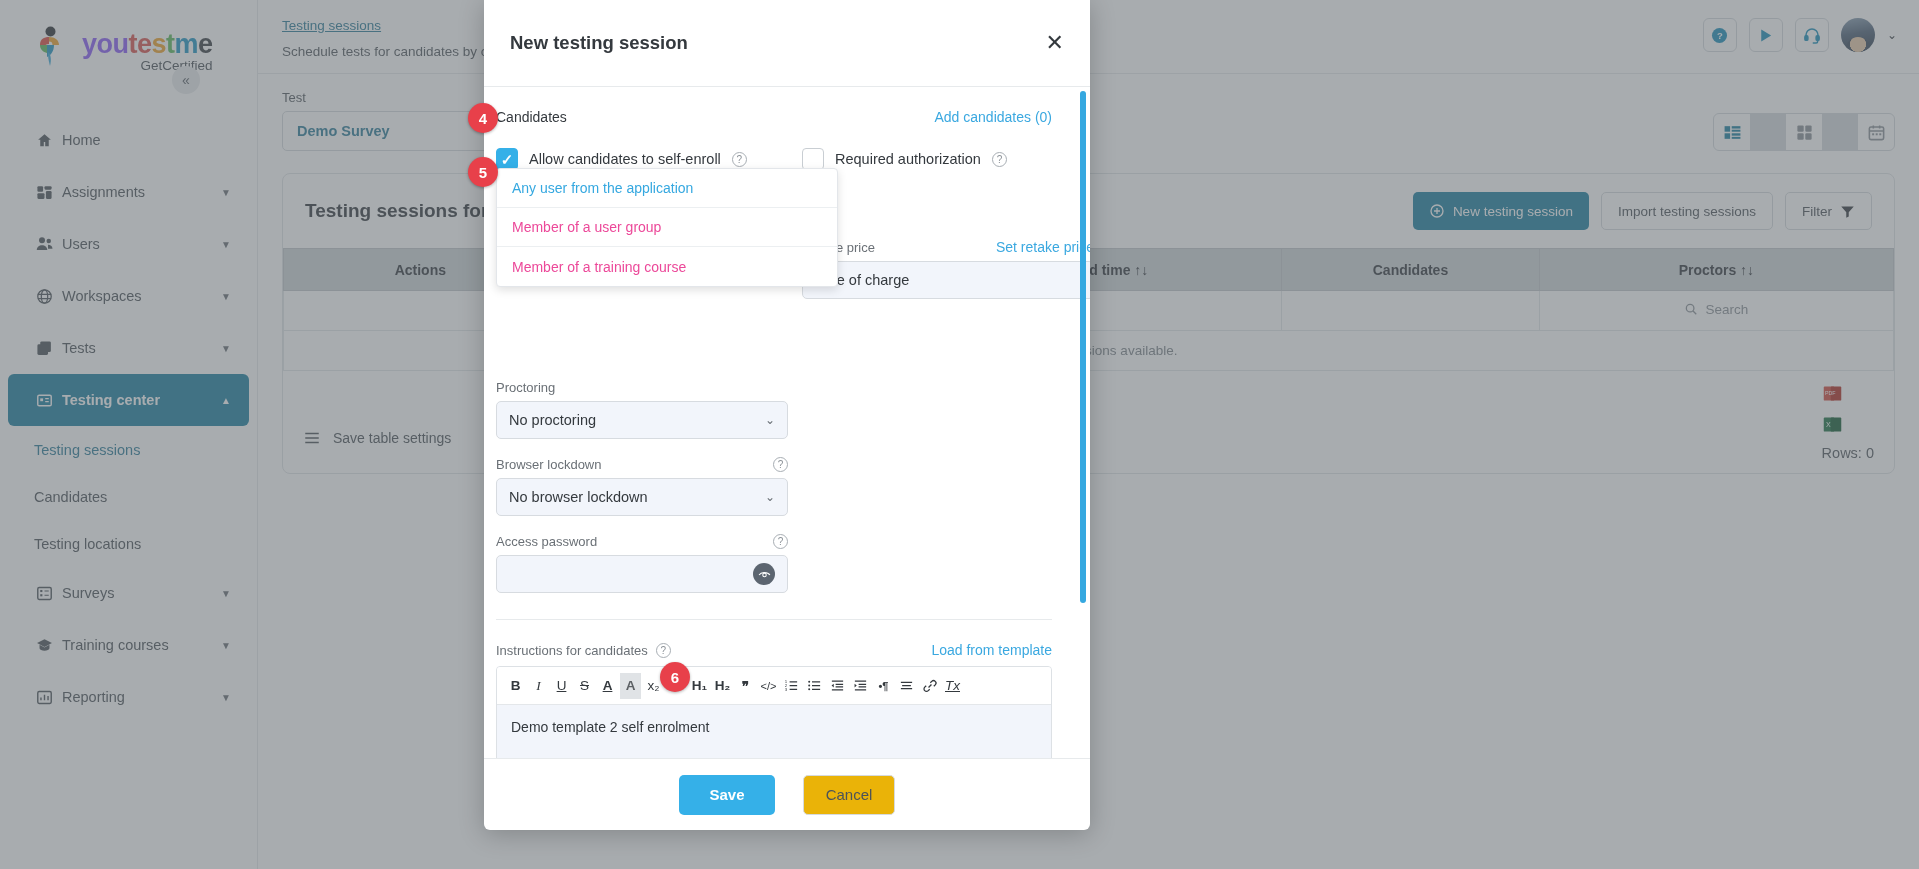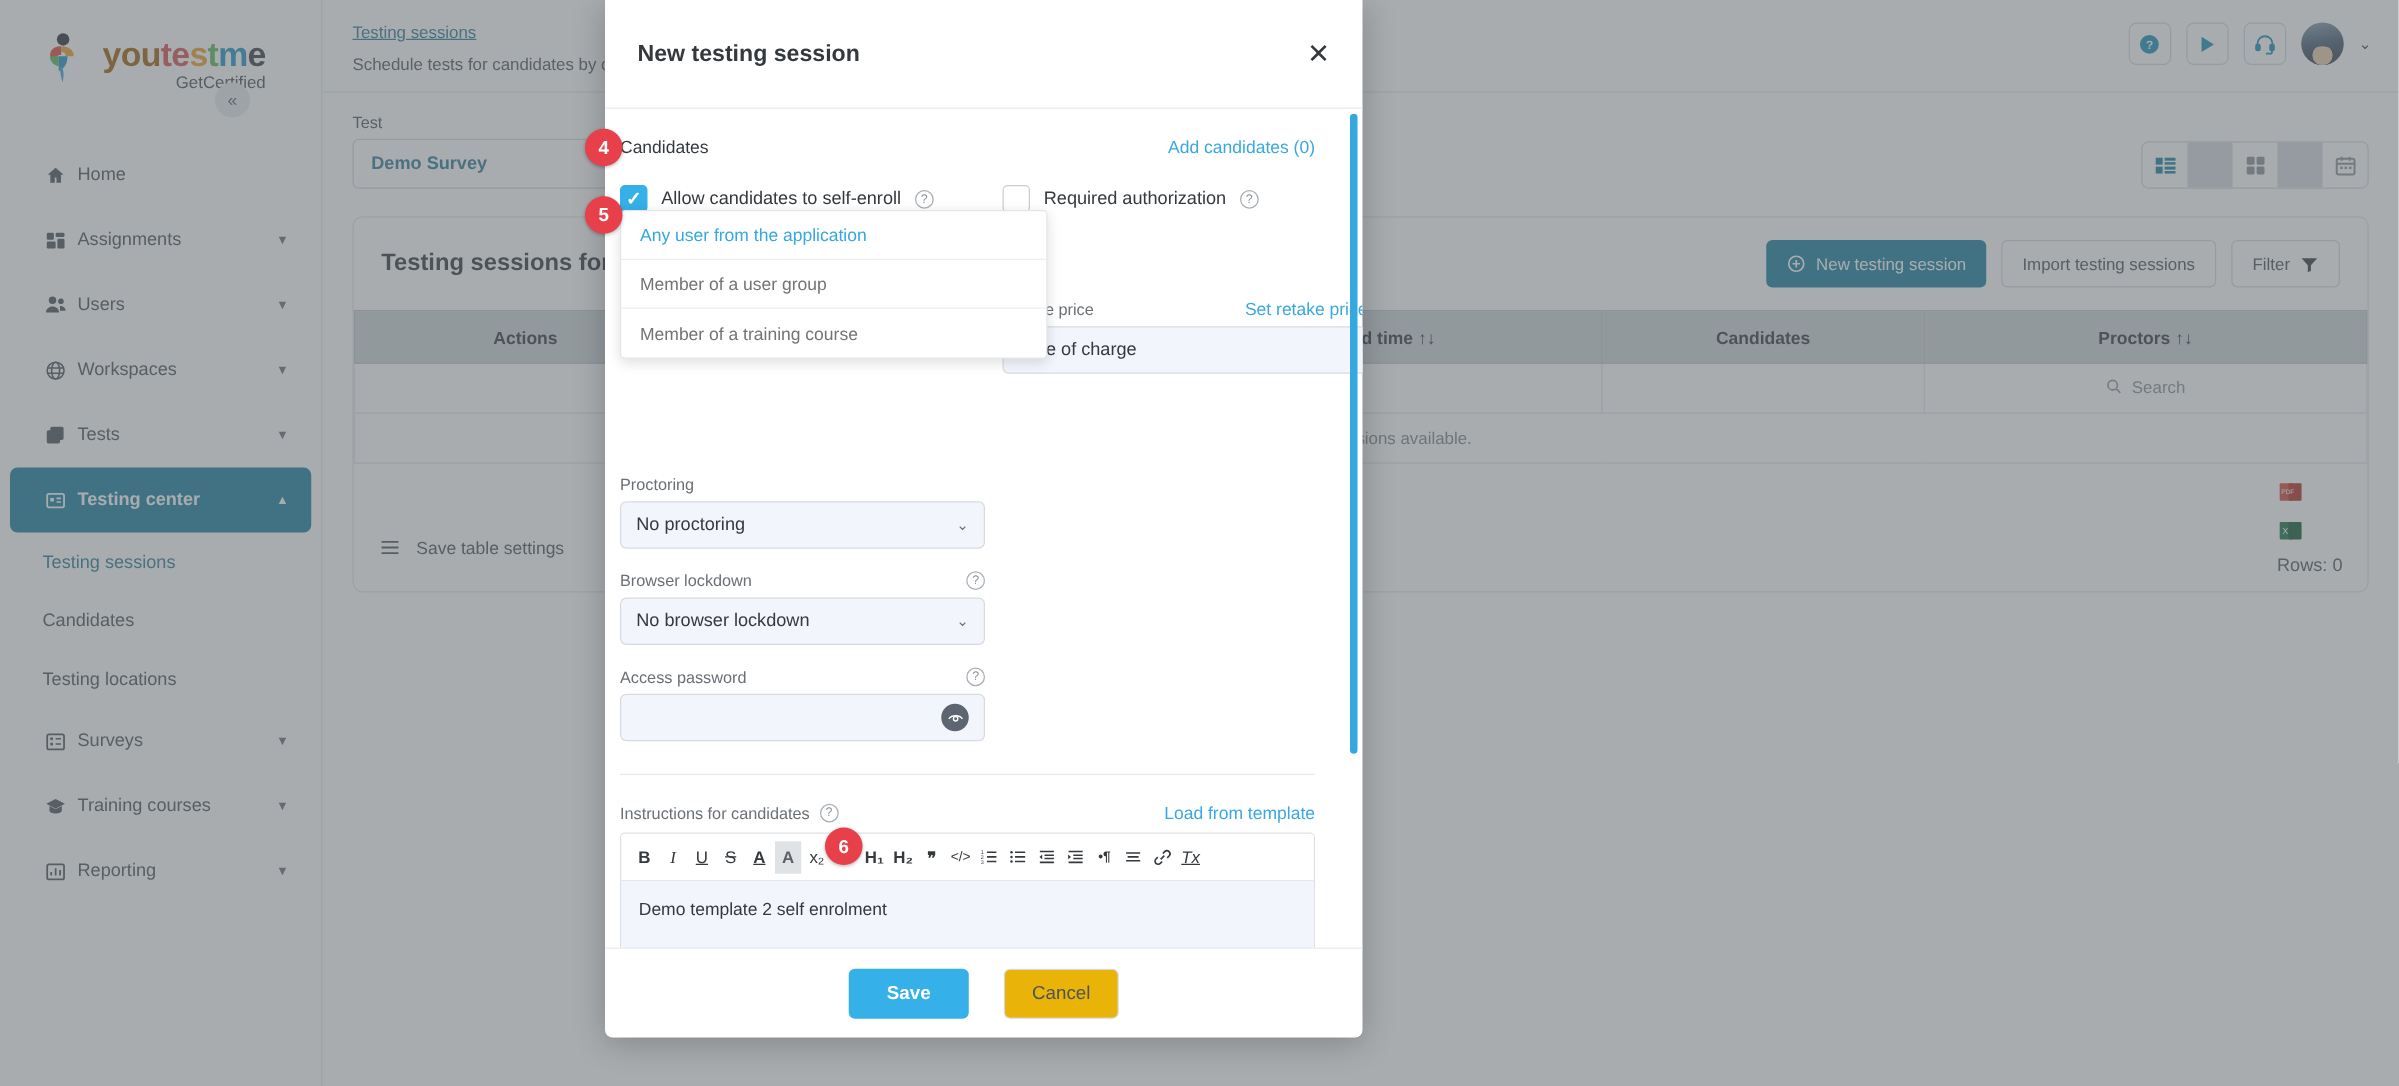--- a/index.html
+++ b/index.html
@@ -15,21 +15,21 @@
 
   .sidebar {
     width: 258px; height: 869px; background: #fff;
     border-right: 1px solid #e6e8ea; flex: 0 0 258px; position: relative;
   }
   .logo-wrap { padding: 26px 0 0 34px; height: 92px; }
   .logo-row { display: flex; align-items: flex-start; gap: 8px; }
   .logo-mark { width: 40px; height: 42px; position: relative; flex: 0 0 40px; }
   .logo-text { line-height: 1; padding-top: 5px; }
   .logo-word { font-size: 27px; font-weight: 700; letter-spacing: -0.5px; }
-  .logo-word .c1 { color: #a16207; }
+  .logo-word .c1 { color: #8b5cf6; }
   .logo-word .c2 { color: #d9534f; }
   .logo-word .c3 { color: #efa32a; }
   .logo-word .c4 { color: #5cb85c; }
   .logo-word .c5 { color: #2196c4; }
   .logo-word .c6 { color: #3a3f44; }
   .logo-sub { font-size: 13.5px; color: #4a5157; text-align: right; margin-top: 1px; }
 
   .collapse-btn {
     position: absolute; top: 66px; left: 172px;
     width: 28px; height: 28px; border-radius: 50%;
@@ -183,21 +183,21 @@
     display: flex; align-items: center; justify-content: center; color: #fff; font-size: 11px;
   }
 
   .dropdown {
     position: absolute; left: 12px; top: 168px; width: 342px; background: #fff;
     border: 1px solid #e3e6ea; border-radius: 4px; box-shadow: 0 3px 10px rgba(0,0,0,.13);
     z-index: 40;
   }
   .dd-item {
     height: 39px; display: flex; align-items: center; padding: 0 15px;
-    font-size: 14px; color: #737373; border-bottom: 1px solid #eceff1;
+    font-size: 14px; color: #ec4899; border-bottom: 1px solid #eceff1;
   }
   .dd-item.sel { color: #35a8e0; }
   .dd-item:last-child { border-bottom: none; }
 
   .divider { height: 1px; background: #e7eaec; margin: 26px 0 0; }
 
   .editor-wrap { margin-top: 22px; }
   .editor-head { display: flex; align-items: center; justify-content: space-between; margin-bottom: 8px; text-align: center; }
   .editor-label { display: flex; align-items: center; gap: 8px; font-size: 13px; color: #6a7076; }
   .editor {

